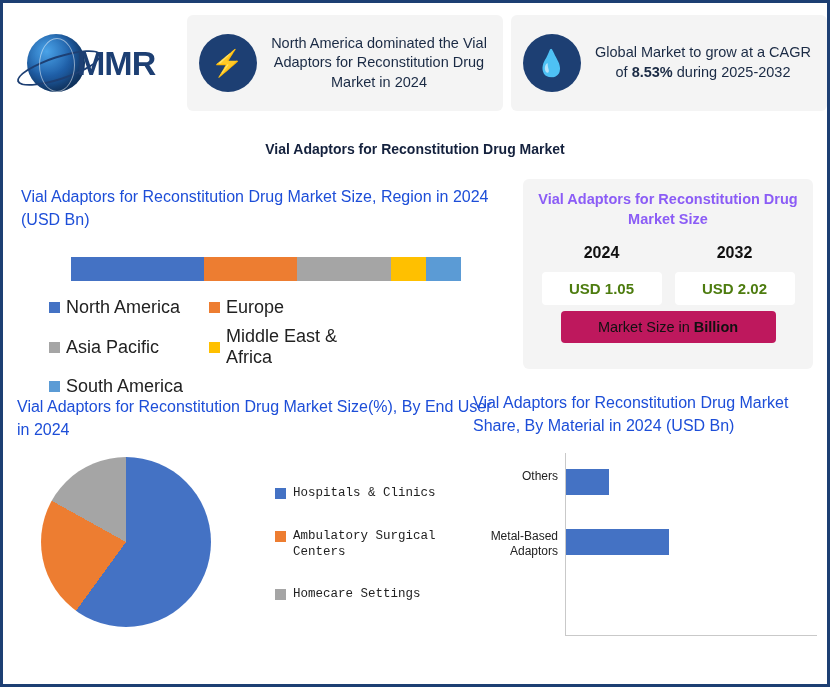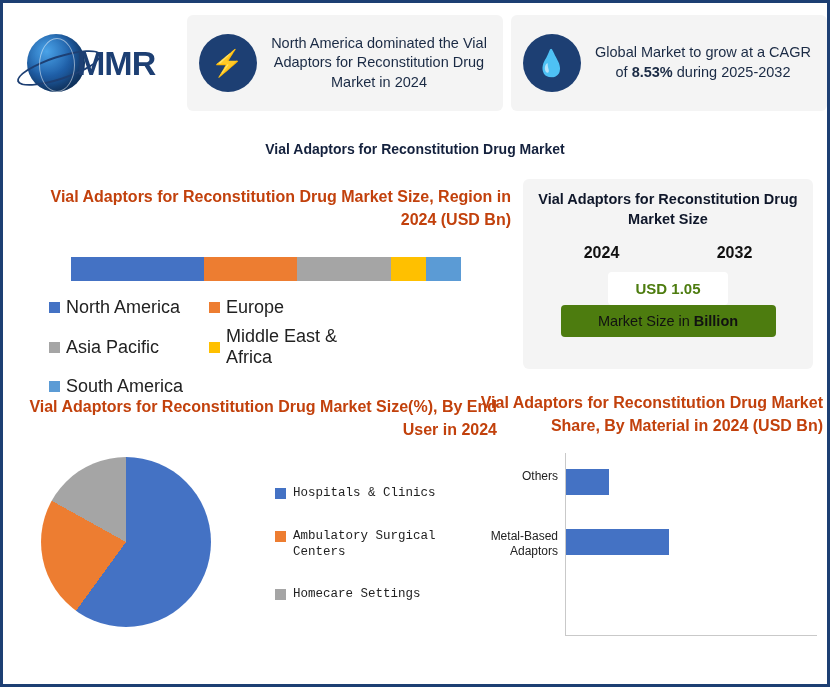--- a/index.html
+++ b/index.html
@@ -60,21 +60,21 @@
   .hcard-text b{font-weight:bold;}
 
   
   .main-title{
     position:absolute;left:0;top:138px;width:824px;text-align:center;
     font-size:14px;font-weight:bold;color:#14213d;
   }
 
   
   .sec-title{
-    font-size:16px;font-weight:bold;color:#c2410c;text-align:right;line-height:1.45;
+    font-size:16px;font-weight:normal;color:#1d4ed8;text-align:left;line-height:1.45;
   }
   .region-block{
     position:absolute;left:18px;top:182px;width:490px;
   }
   .stacked{
     margin:26px auto 0;width:390px;height:24px;display:flex;overflow:hidden;
   }
   .stacked div{height:100%;}
   .legend{
     margin:16px 0 0 28px;display:flex;flex-wrap:wrap;width:430px;
@@ -82,31 +82,31 @@
   }
   .legend .li{display:flex;align-items:center;gap:6px;width:160px;margin-bottom:8px;}
   .legend .sw{width:11px;height:11px;flex:none;}
 
   
   .size-box{
     position:absolute;left:520px;top:176px;width:290px;height:190px;
     background:#f4f4f4;border-radius:6px;padding:10px 12px;box-sizing:border-box;
   }
   .size-box .t{
-    font-size:14.5px;font-weight:bold;color:#0f172a;text-align:center;line-height:1.4;
+    font-size:14.5px;font-weight:bold;color:#8b5cf6;text-align:center;line-height:1.4;
   }
   .yr-row{display:flex;justify-content:space-around;margin-top:14px;}
   .yr{font-size:16px;font-weight:bold;color:#111;width:120px;text-align:center;}
   .val-row{display:flex;justify-content:space-around;margin-top:10px;}
   .val{
     width:120px;text-align:center;background:#fff;border-radius:4px;
     padding:8px 0;font-size:15px;font-weight:bold;color:#4d7c0f;
   }
   .msize{
-    margin:0 auto 0;width:215px;background:#4d7c0f;border-radius:4px;
+    margin:6px auto 0;width:215px;background:#be185d;border-radius:4px;
     text-align:center;padding:8px 0;font-size:14.5px;color:#111;
   }
   .msize b{font-weight:bold;}
 
   
   .pie-block{position:absolute;left:14px;top:392px;width:480px;}
   .pie-wrap{position:relative;margin-top:16px;height:180px;font-family:Liberation Mono, monospace;}
   .pie{
     position:absolute;left:24px;top:0;width:170px;height:170px;border-radius:50%;
   }
@@ -189,20 +189,21 @@
   </div>
 
   <div class="size-box">
     <div class="t">Vial Adaptors for Reconstitution Drug Market Size</div>
     <div class="yr-row">
       <div class="yr">2024</div>
       <div class="yr">2032</div>
     </div>
     <div class="val-row">
       <div class="val">USD 1.05</div>
+      <div class="val">USD 2.02</div>
     </div>
     <div class="msize"><span>Market Size in </span><b>Billion</b></div>
   </div>
 
   <div class="pie-block">
     <div class="sec-title">Vial Adaptors for Reconstitution Drug Market Size(%), By End User in 2024</div>
     <div class="pie-wrap">
       <div class="pie" style="background:conic-gradient(from 0deg, #4472c4 0deg 216deg, #ed7d31 216deg 299deg, #a5a5a5 299deg 360deg);"></div>
       <div class="pie-legend">
         <div class="li">

